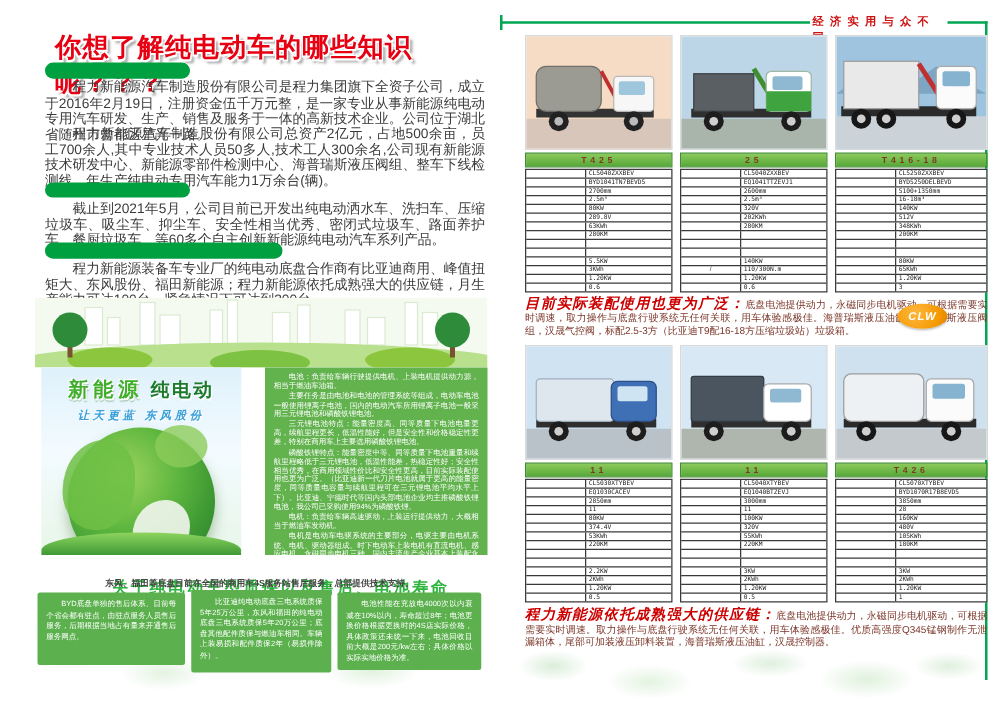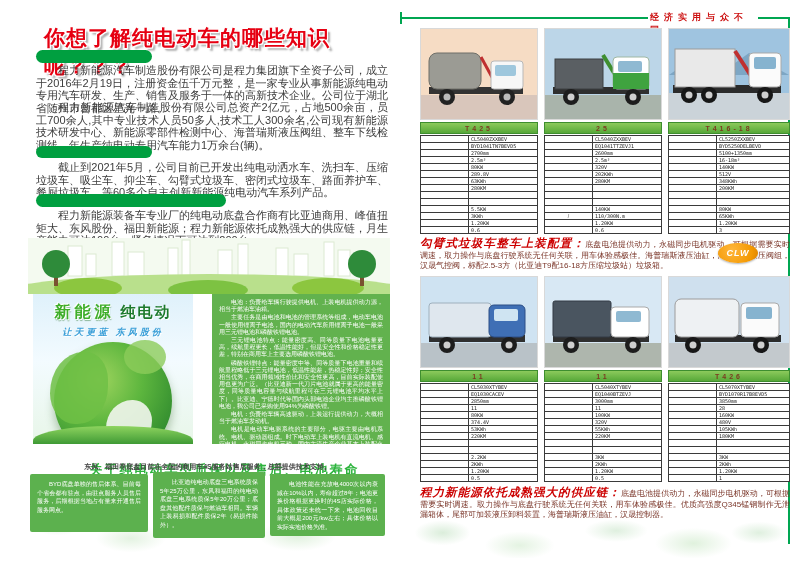--- a/index.html
+++ b/index.html
@@ -100,21 +100,21 @@
 </style>
 </head>
 <body>
 
 <h1 class="abs page-title">你想了解纯电动车的哪些知识呢？？？</h1>
 
 <div class="abs pill pill1"></div>
 <p class="abs body-text p1">程力新能源汽车制造股份有限公司是程力集团旗下全资子公司，成立于2016年2月19日，注册资金伍千万元整，是一家专业从事新能源纯电动专用汽车研发、生产、销售及服务于一体的高新技术企业。公司位于湖北省随州市曾都区星光一路。</p>
 <p class="abs body-text p2">程力新能源汽车制造股份有限公司总资产2亿元，占地500余亩，员工700余人,其中专业技术人员50多人,技术工人300余名,公司现有新能源技术研发中心、新能源零部件检测中心、海普瑞斯液压阀组、整车下线检测线，年生产纯电动专用汽车能力1万余台(辆)。</p>
 <div class="abs pill pill2"></div>
-<p class="abs body-text p3">截止到2021年5月，公司目前已开发出纯电动洒水车、洗扫车、压缩垃圾车、吸尘车、抑尘车、勾臂式垃圾车、密闭式垃圾车、路面养护车、餐厨垃圾车、等60多个自主创新新能源纯电动汽车系列产品。</p>
+<p class="abs body-text p3">截止到2021年5月，公司目前已开发出纯电动洒水车、洗扫车、压缩垃圾车、吸尘车、抑尘车、安全性相当优秀、密闭式垃圾车、路面养护车、餐厨垃圾车、等60多个自主创新新能源纯电动汽车系列产品。</p>
 <div class="abs pill pill3"></div>
 <p class="abs body-text p4">程力新能源装备车专业厂的纯电动底盘合作商有比亚迪商用、峰值扭矩大、东风股份、福田新能源；程力新能源依托成熟强大的供应链，月生产能力可达100台，紧急情况下可达到200台。</p>
 
 <div class="abs city">
   <svg width="362" height="56" viewBox="0 0 362 56">
     <rect width="362" height="56" fill="#f4faf0"></rect>
     <g fill="#ffffff" stroke="#dcead2" stroke-width="1">
       <rect x="40" y="8" width="14" height="30"></rect>
         <rect x="58" y="16" width="10" height="22"></rect>
       <rect x="84" y="4" width="12" height="34"></rect>
@@ -399,21 +399,21 @@
     <div class="trow">
       <div class="cl"></div>
       <div class="cr">1.20KW</div>
     </div>
     <div class="trow">
       <div class="cl"></div>
       <div class="cr">3</div>
     </div>
   </div>
 
-<p class="abs spec-para spec1"><span class="spec-head">勾臂式垃圾车整车上装配置：</span><span>底盘电池提供动力，永磁同步电机驱动，可根据需要实时调速，取力操作与底盘行驶系统无任何关联，用车体验感极佳。海普瑞斯液压油缸，海普瑞斯液压阀组，汉晟气控阀，标配2.5-3方（比亚迪T9配16-18方压缩垃圾站）垃圾箱。</span></p>
+<p class="abs spec-para spec1"><span class="spec-head">目前实际装配使用也更为广泛：</span><span>底盘电池提供动力，永磁同步电机驱动，可根据需要实时调速，取力操作与底盘行驶系统无任何关联，用车体验感极佳。海普瑞斯液压油缸，海普瑞斯液压阀组，汉晟气控阀，标配2.5-3方（比亚迪T9配16-18方压缩垃圾站）垃圾箱。</span></p>
 
 <div class="abs clw-logo">CLW</div>
 
 <div class="abs img-cell col0 row2-img">
   <svg width="116" height="90" viewBox="0 0 116 90">
     <rect width="116" height="90" fill="#cfe3f2"></rect>
       <rect y="66" width="116" height="24" fill="#b9c2c8"></rect>
     <rect x="8" y="58" width="96" height="7" fill="#2f2f2f"></rect>
     <rect x="8" y="26" width="62" height="34" rx="3" fill="#dfe7ee" stroke="#9fb0bd"></rect>
     <rect x="68" y="28" width="36" height="32" rx="5" fill="#3f6fb5" stroke="#2c4f86"></rect>

